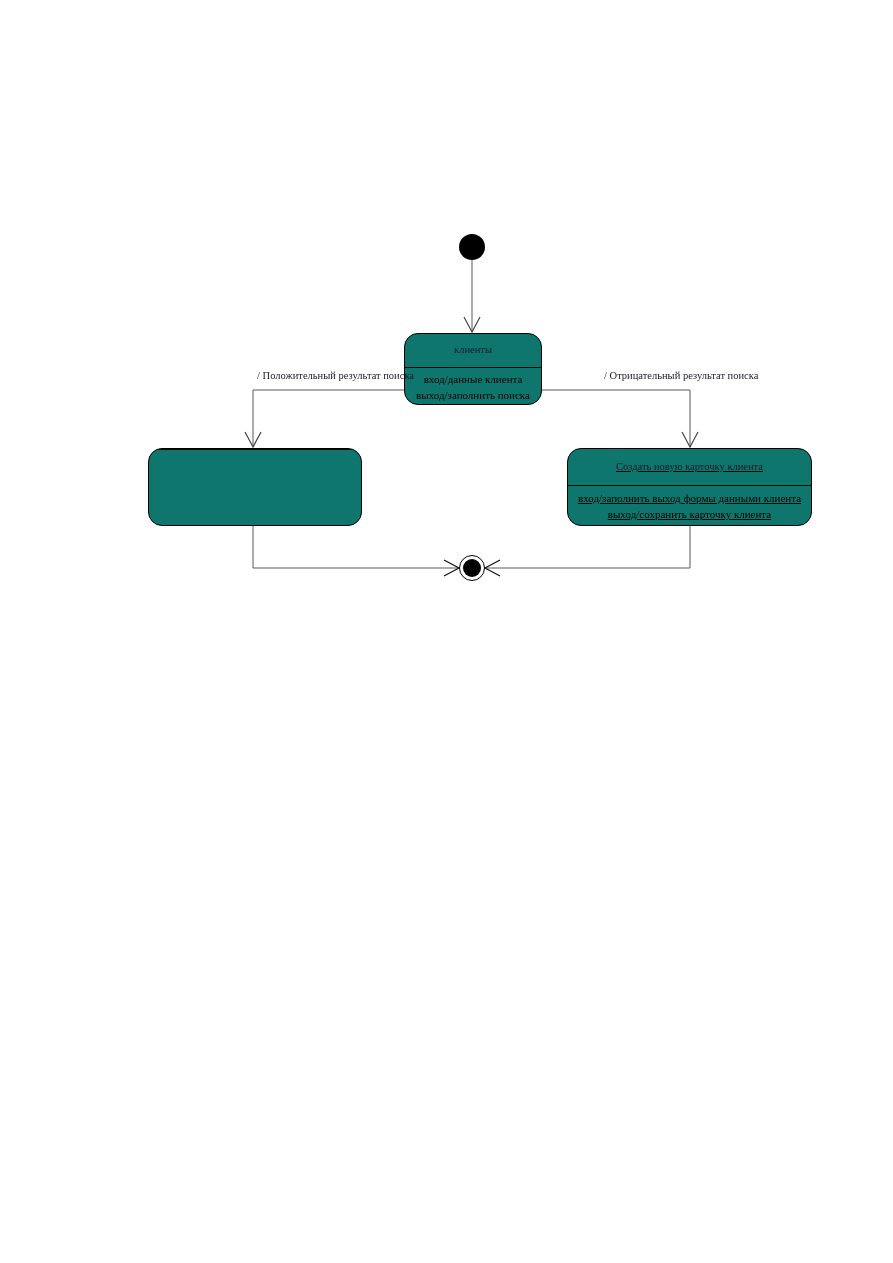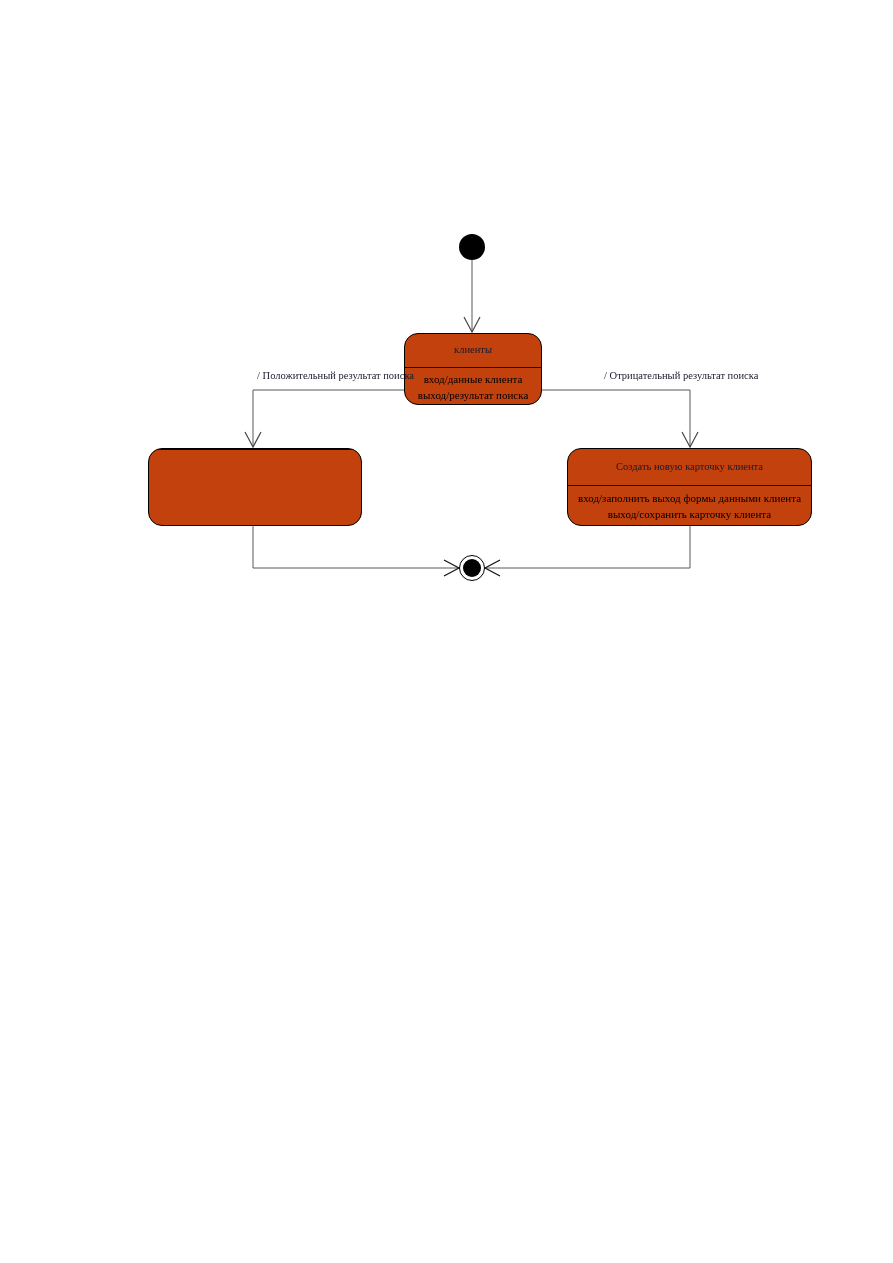--- a/index.html
+++ b/index.html
@@ -20,21 +20,21 @@
     left: 0;
     top: 0;
     width: 893px;
     height: 1263px;
   }
   .state-box {
     position: absolute;
     box-sizing: border-box;
     border: 1px solid #000000;
     border-radius: 14px;
-    background: #c2410c;
+    background: #0f766e;
     overflow: hidden;
   }
   .state-title {
     text-align: center;
     font-size: 10.5px;
     line-height: 1.2;
     color: #1a1a2e;
     display: flex;
     align-items: center;
     justify-content: center;
@@ -75,20 +75,21 @@
     height: 78px;
   }
   #state-edit-card .state-title { height: 36px; }
 
   
   #state-create-card {
     left: 567px;
     top: 448px;
     width: 245px;
     height: 78px;
+    text-decoration: underline;
   }
   #state-create-card .state-title { height: 36px; }
 
   .edge-label {
     position: absolute;
     font-size: 10.5px;
     line-height: 1.2;
     color: #1a1a2e;
     white-space: nowrap;
     margin-left: 48px;
@@ -148,21 +149,21 @@
 <div id="initial-state" class="node-circle"></div>
 
 <div id="final-state-ring" class="node-circle"></div>
 <div id="final-state-core" class="node-circle"></div>
 
 <div id="state-clients" class="state-box">
   <div class="state-title">клиенты</div>
   <div class="state-divider"></div>
   <div class="state-body">
     <div>вход/данные клиента</div>
-    <div>выход/результат поиска</div>
+    <div>выход/заполнить поиска</div>
   </div>
 </div>
 
 <div id="state-edit-card" class="state-box">
   <div class="state-divider"></div>
 </div>
 
 <div id="state-create-card" class="state-box">
   <div class="state-title">Создать новую карточку клиента</div>
   <div class="state-divider"></div>

